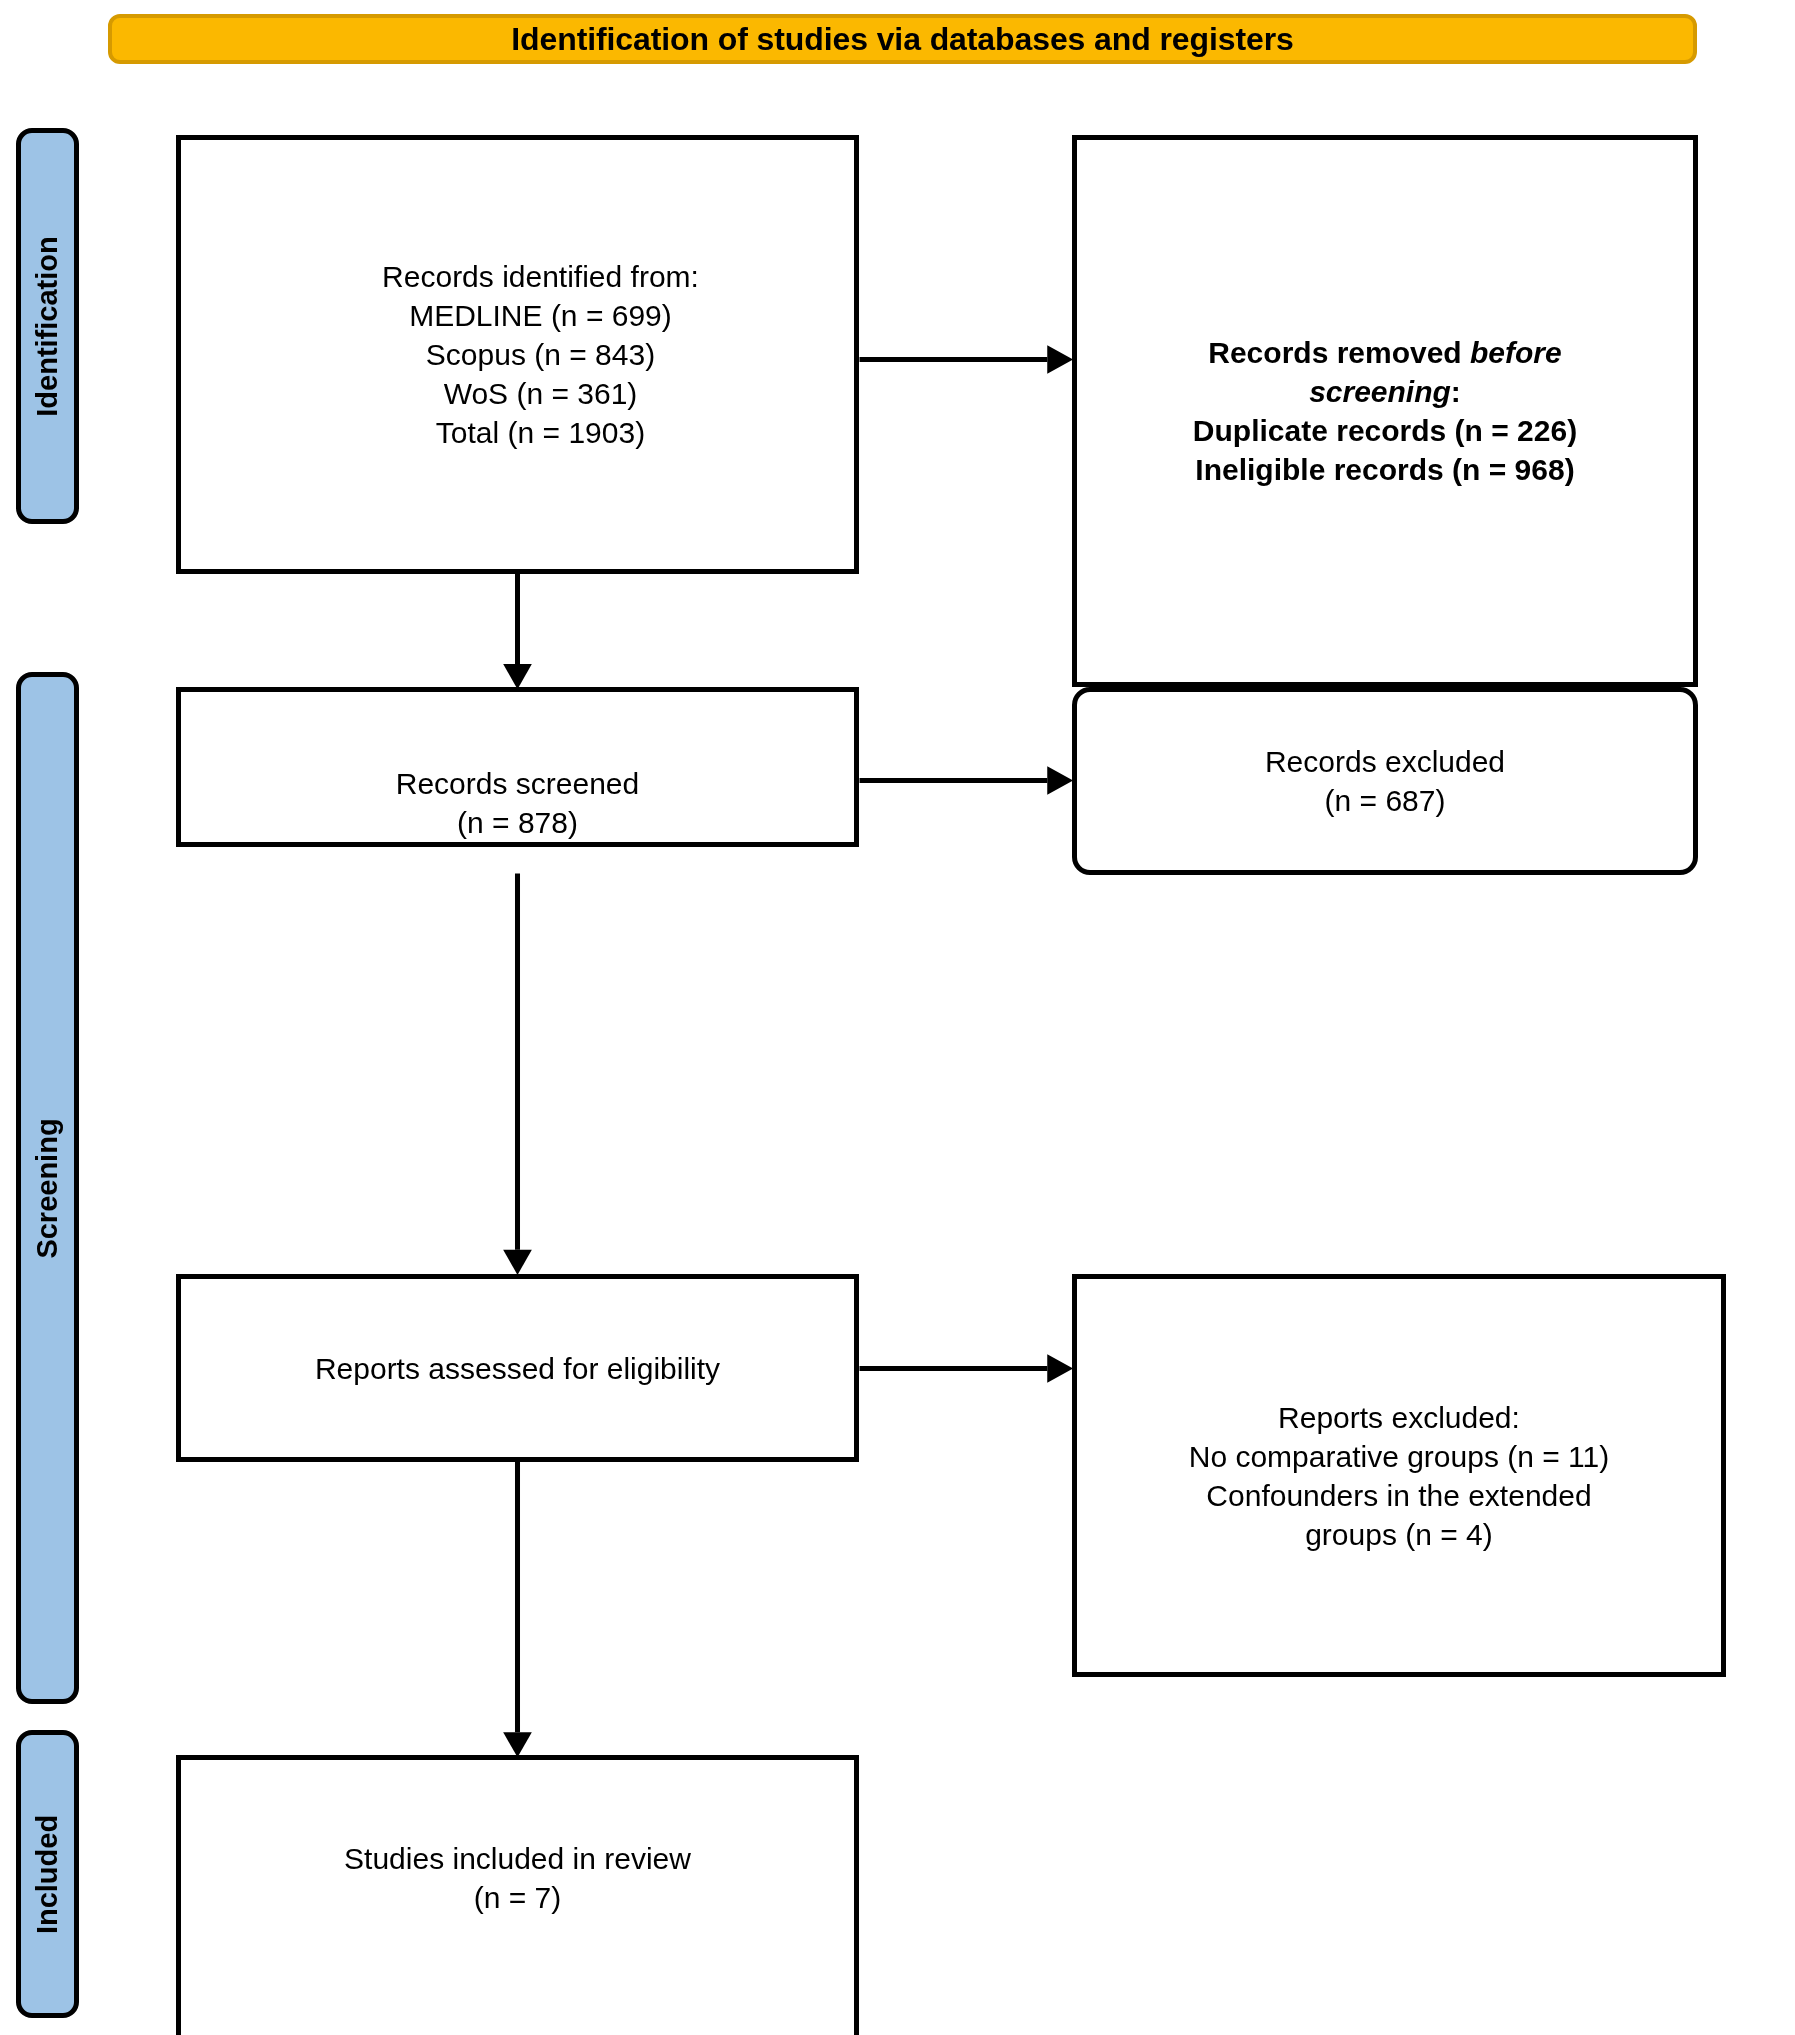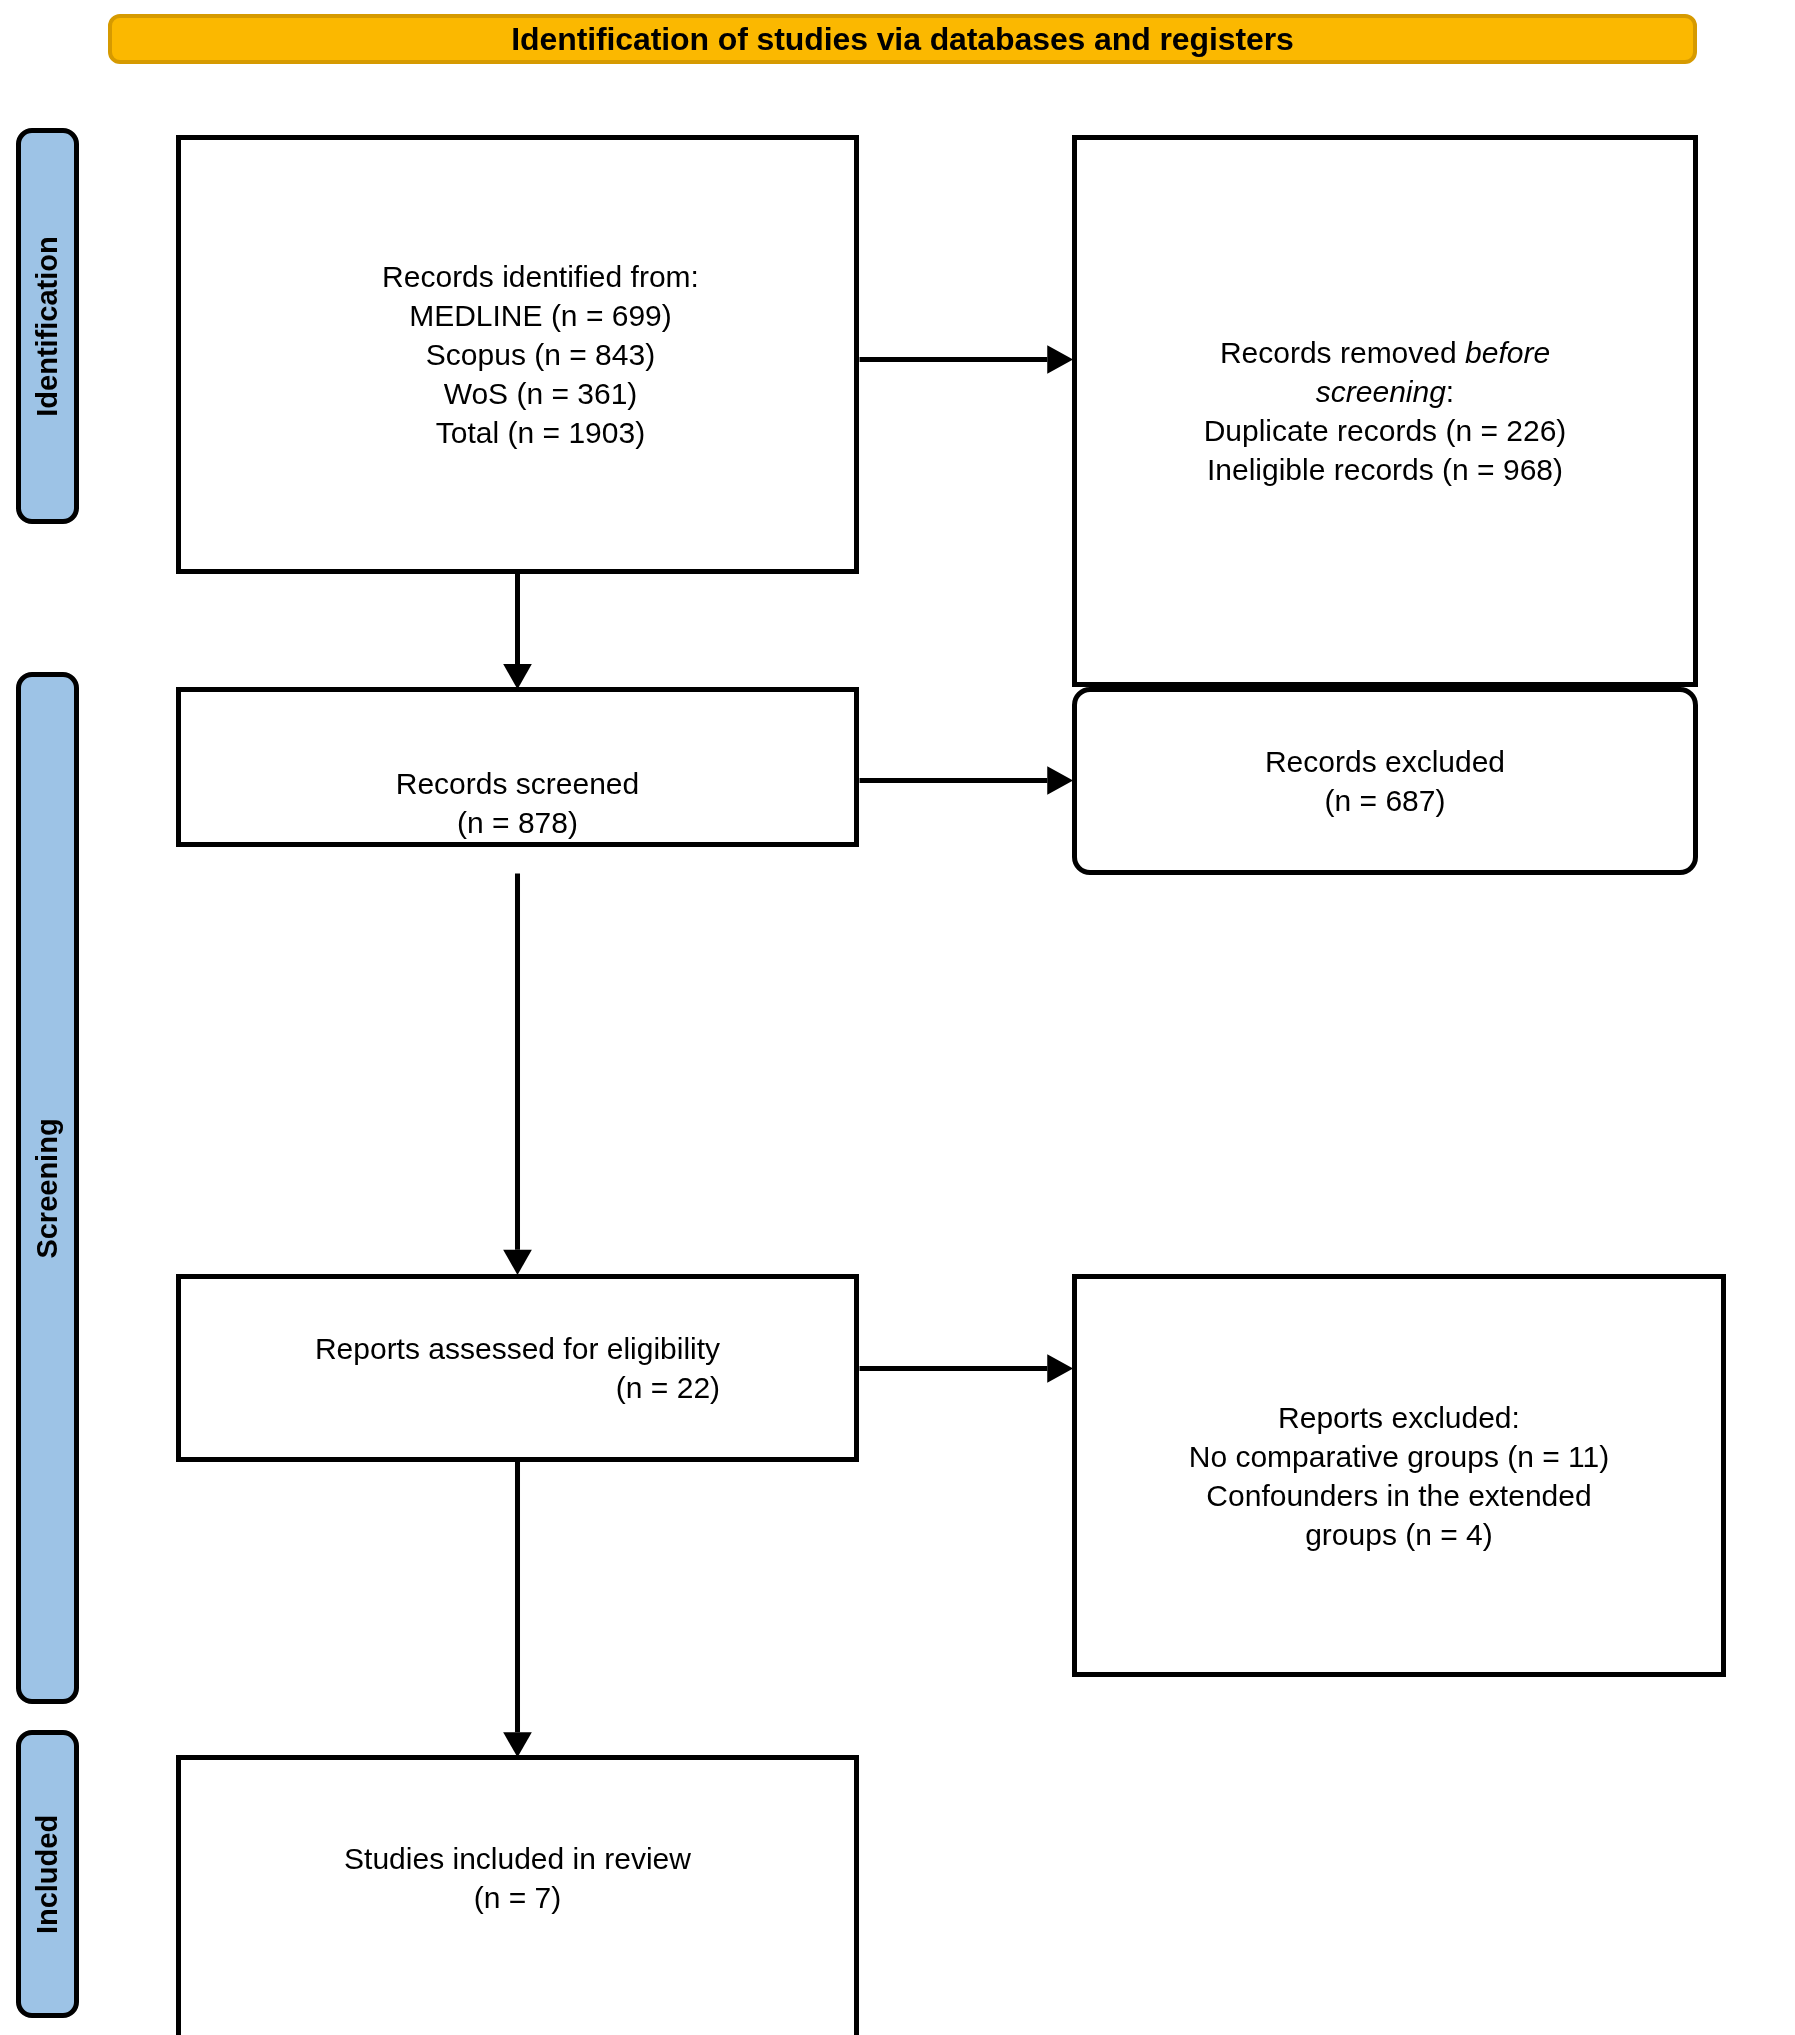--- a/index.html
+++ b/index.html
@@ -88,21 +88,21 @@
     font-style: italic;
   }
 
   
   #box-identified      { left: 176px; top: 135px;  width: 683px;  height: 439px; padding-left: 46px; }
   #box-screened        { left: 176px; top: 687px;  width: 683px;  height: 160px; align-items: flex-end; }
   #box-eligibility     { left: 176px; top: 1274px; width: 683px;  height: 188px; text-align: right; }
   #box-included        { left: 176px; top: 1755px; width: 683px;  height: 339px; }
 
   
-  #box-removed         { left: 1072px; top: 135px;  width: 626px; height: 552px; }
+  #box-removed         { left: 1072px; top: 135px;  width: 626px; height: 552px; font-weight: bold; }
   #box-records-excluded{ left: 1072px; top: 687px;  width: 626px; height: 188px; border-radius: 18px; }
   #box-reports-excluded{ left: 1072px; top: 1274px; width: 654px; height: 403px; }
 
   
   .align-top-pad { align-items: flex-start; }
   .align-top-pad .box-text { padding-top: 79px; }
 
   
   .arrow {
     position: absolute;
@@ -157,21 +157,20 @@
   <div class="flow-box" id="box-records-excluded">
     <div class="box-text">
       <div>Records excluded</div>
       <div>(n = 687)</div>
     </div>
   </div>
 
   <div class="flow-box" id="box-eligibility">
     <div class="box-text">
       <div>Reports assessed for eligibility</div>
-      <div>(n = 22)</div>
     </div>
   </div>
 
   <div class="flow-box" id="box-reports-excluded">
     <div class="box-text">
       <div>Reports excluded:</div>
       <div>No comparative groups (n = 11)</div>
       <div>Confounders in the extended</div>
       <div>groups (n = 4)</div>
     </div>

